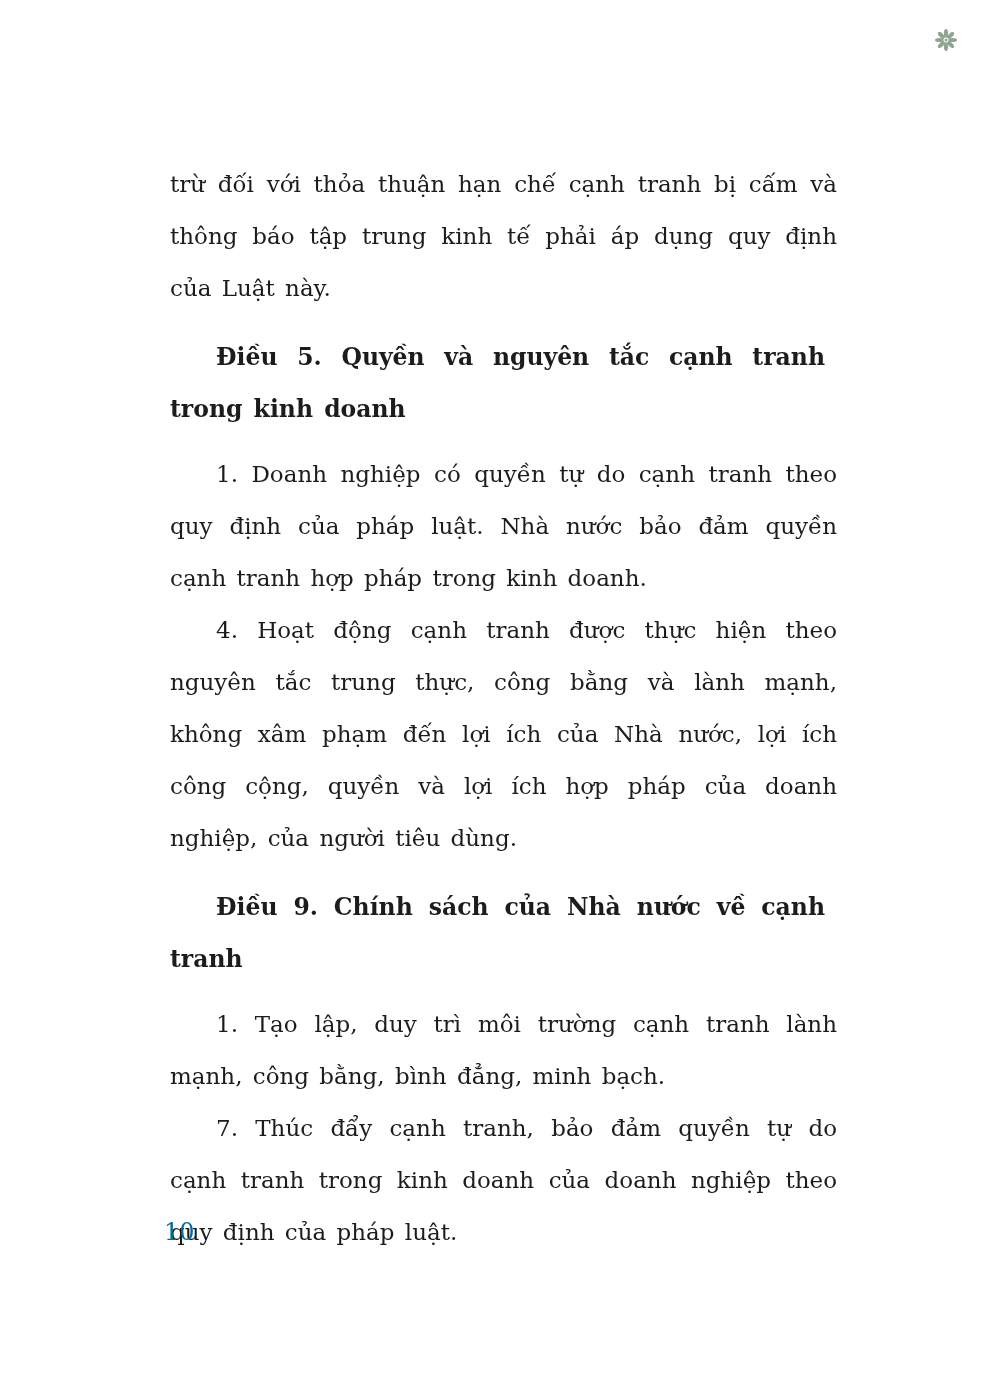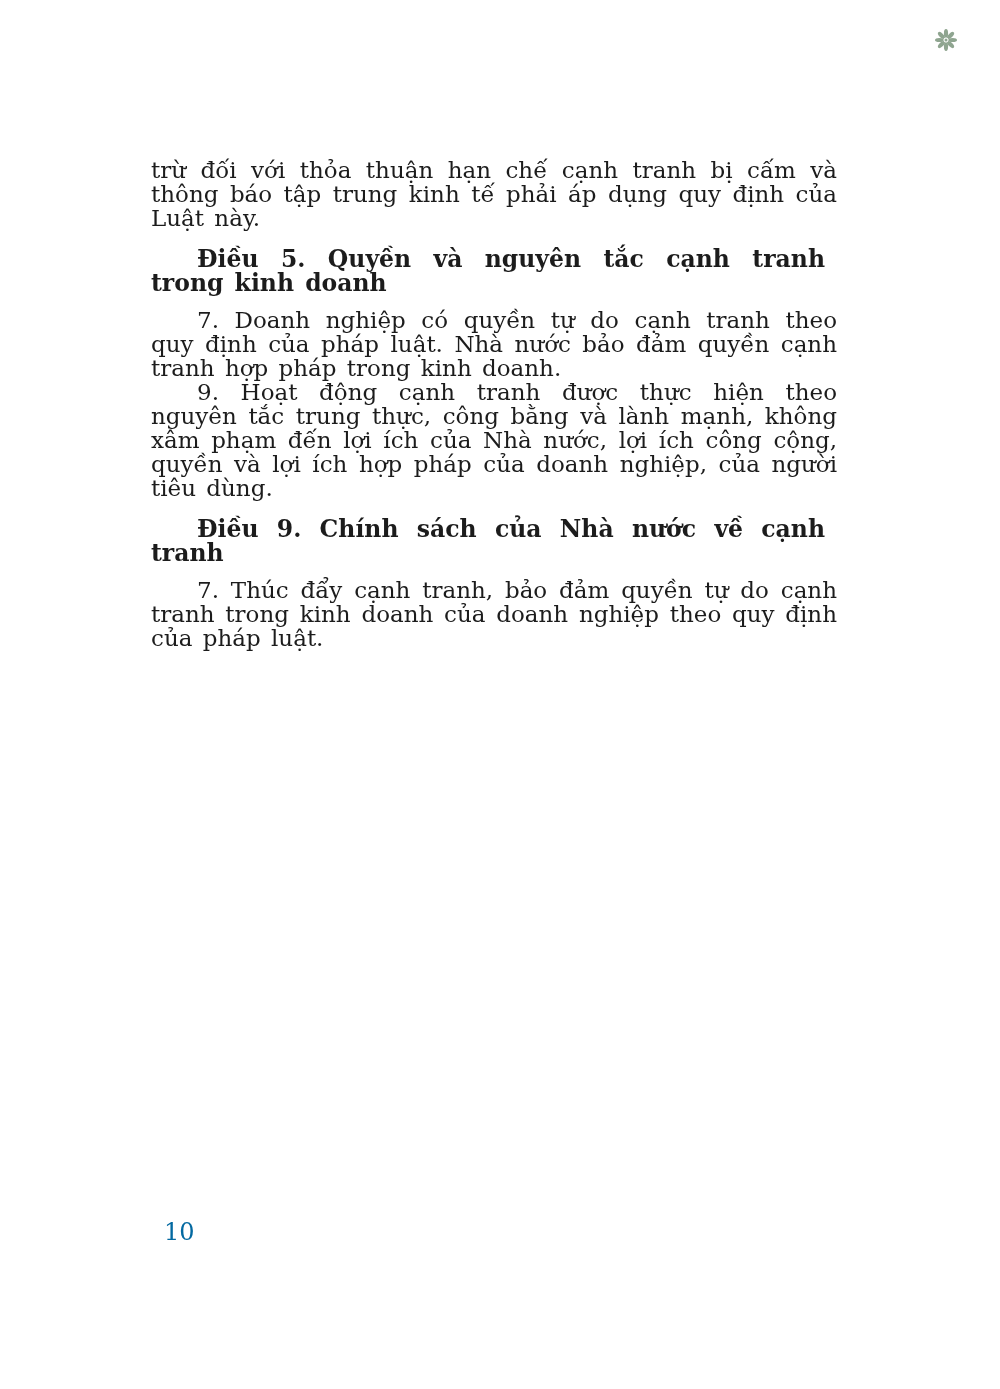--- a/index.html
+++ b/index.html
@@ -19,26 +19,26 @@
   .decoration {
     position: absolute;
     top: 28px;
     right: 42px;
     width: 24px;
     height: 24px;
     line-height: 0;
   }
   .content {
     position: absolute;
-    left: 151px;
+    left: 170px;
     right: 163px;
     top: 158px;
     text-align: justify;
     font-size: 23px;
-    line-height: 24px;
+    line-height: 52px;
     word-spacing: 3px;
   }
   .para {
     text-indent: 46px;
     margin: 0;
   }
   .para.no-indent {
     text-indent: 0;
   }
   .heading {
@@ -73,21 +73,22 @@
         <ellipse cx="7.4" cy="16.6" rx="2.1" ry="4.4" transform="rotate(45 7.4 16.6)"></ellipse>
         <circle cx="12" cy="12" r="2.3" fill="#ffffff"></circle>
         <circle cx="12" cy="12" r="1.5"></circle>
       </g>
     </svg>
   </span>
 
   <div class="content">
     <p class="para no-indent">trừ đối với thỏa thuận hạn chế cạnh tranh bị cấm và thông báo tập trung kinh tế phải áp dụng quy định của Luật này.</p>
     <h2 class="heading">Điều 5. Quyền và nguyên tắc cạnh tranh trong kinh doanh</h2>
-    <p class="para">7. Doanh nghiệp có quyền tự do cạnh tranh theo quy định của pháp luật. Nhà nước bảo đảm quyền cạnh tranh hợp pháp trong kinh doanh.</p>
-    <p class="para">9. Hoạt động cạnh tranh được thực hiện theo nguyên tắc trung thực, công bằng và lành mạnh, không xâm phạm đến lợi ích của Nhà nước, lợi ích công cộng, quyền và lợi ích hợp pháp của doanh nghiệp, của người tiêu dùng.</p>
+    <p class="para">1. Doanh nghiệp có quyền tự do cạnh tranh theo quy định của pháp luật. Nhà nước bảo đảm quyền cạnh tranh hợp pháp trong kinh doanh.</p>
+    <p class="para">4. Hoạt động cạnh tranh được thực hiện theo nguyên tắc trung thực, công bằng và lành mạnh, không xâm phạm đến lợi ích của Nhà nước, lợi ích công cộng, quyền và lợi ích hợp pháp của doanh nghiệp, của người tiêu dùng.</p>
     <h2 class="heading">Điều 9. Chính sách của Nhà nước về cạnh tranh</h2>
+    <p class="para">1. Tạo lập, duy trì môi trường cạnh tranh lành mạnh, công bằng, bình đẳng, minh bạch.</p>
     <p class="para">7. Thúc đẩy cạnh tranh, bảo đảm quyền tự do cạnh tranh trong kinh doanh của doanh nghiệp theo quy định của pháp luật.</p>
   </div>
 
   <div class="page-number">10</div>
 
 </div>
 
 </body></html>

